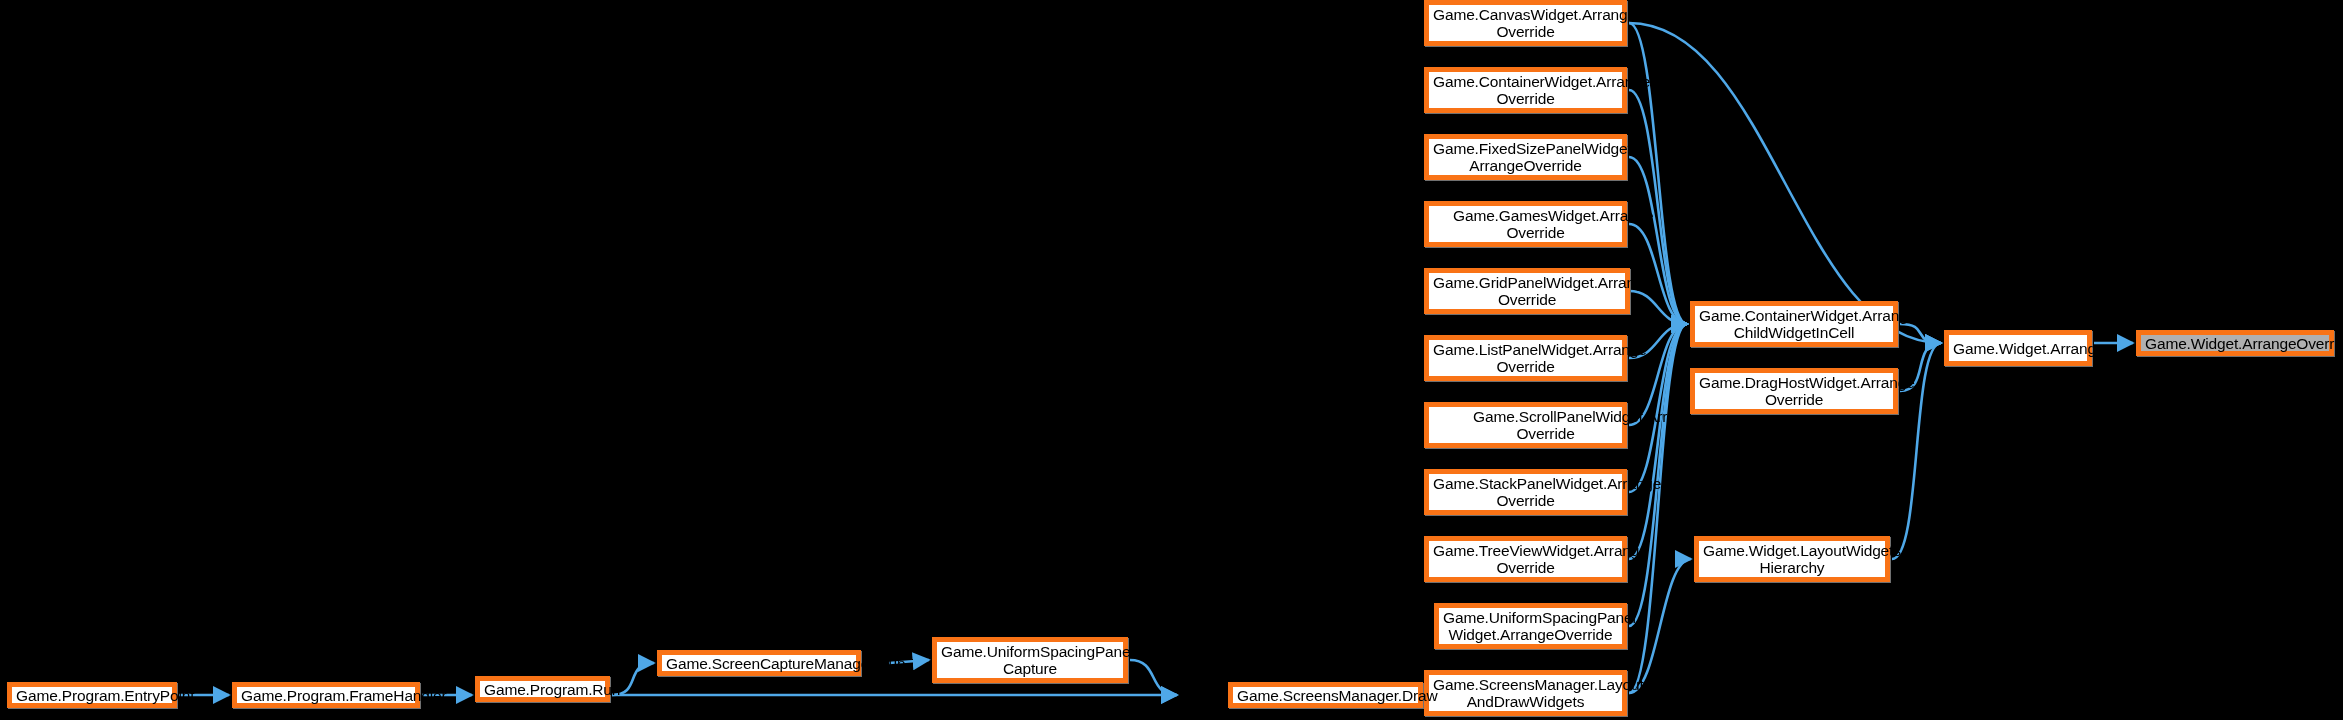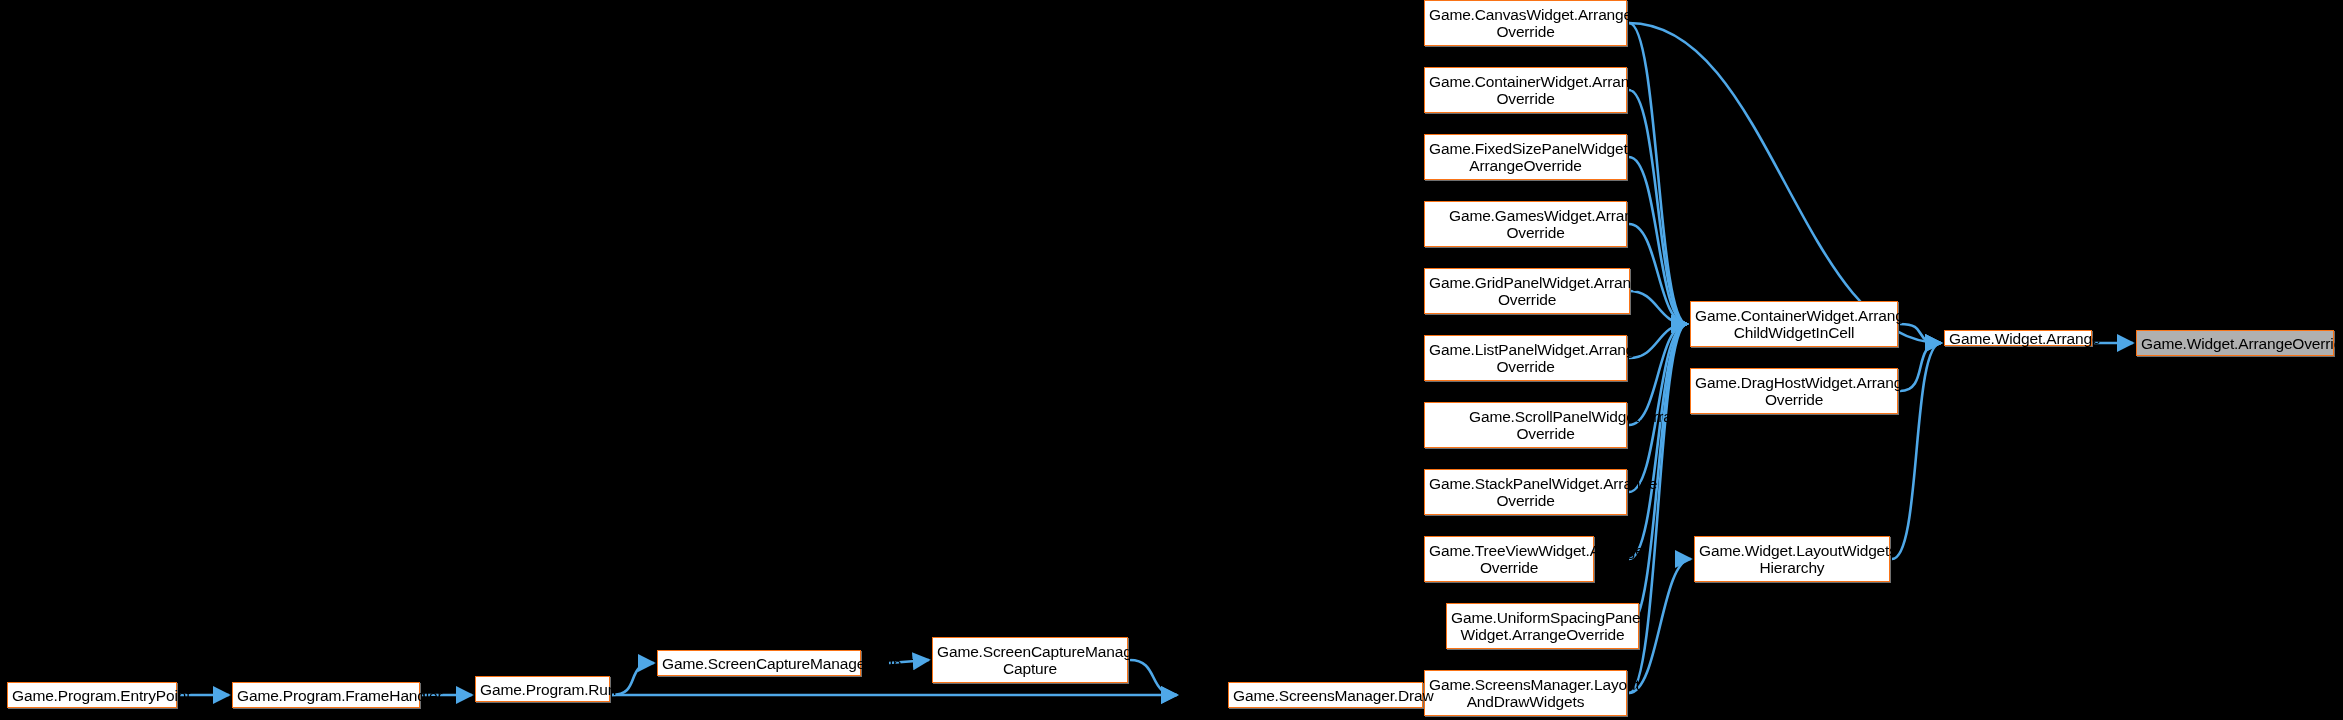--- a/index.html
+++ b/index.html
@@ -8,21 +8,21 @@
     width:2343px;
     height:720px;
     background:#000000;
     font-family:"Liberation Sans","DejaVu Sans",sans-serif;
     overflow:hidden;
   }
   .node{
     position:absolute;
     box-sizing:border-box;
     background:#ffffff;
-    border:1px solid #f97316;
+    border:5px solid #f97316;
     box-shadow:1px 1px 0 0 #707070;
     color:#000000;
     font-size:15.5px;
     line-height:17px;
     display:flex;
     align-items:center;
     justify-content:center;
     text-align:center;
     padding:2px 4px;
     white-space:pre-line;
@@ -87,35 +87,35 @@
       <div class="node" style="left: 1424px; top: 201px; width: 203px; height: 46px; padding-left: 24px;"><span class="nlabel">Game.GamesWidget.Arrange
 Override</span></div>
       <div class="node" style="left: 1424px; top: 268px; width: 206px; height: 46px;"><span class="nlabel">Game.GridPanelWidget.Arrange
 Override</span></div>
       <div class="node" style="left: 1424px; top: 335px; width: 203px; height: 46px;"><span class="nlabel">Game.ListPanelWidget.Arrange
 Override</span></div>
       <div class="node" style="left: 1424px; top: 402px; width: 203px; height: 46px; padding-left: 44px;"><span class="nlabel">Game.ScrollPanelWidget.Arrange
 Override</span></div>
       <div class="node" style="left: 1424px; top: 469px; width: 203px; height: 46px;"><span class="nlabel">Game.StackPanelWidget.Arrange
 Override</span></div>
-      <div class="node" style="left: 1424px; top: 536px; width: 170px; height: 46px;"><span class="nlabel">Game.TreeViewWidget.Arrange
+      <div class="node" style="left: 1424px; top: 536px; width: 203px; height: 46px;"><span class="nlabel">Game.TreeViewWidget.Arrange
 Override</span></div>
-      <div class="node" style="left: 1434px; top: 603px; width: 193px; height: 46px; margin-left: 12px;"><span class="nlabel">Game.UniformSpacingPanel
+      <div class="node" style="left: 1434px; top: 603px; width: 193px; height: 46px;"><span class="nlabel">Game.UniformSpacingPanel
 Widget.ArrangeOverride</span></div>
       <div class="node" style="left: 1424px; top: 670px; width: 203px; height: 46px;"><span class="nlabel">Game.ScreensManager.Layout
 AndDrawWidgets</span></div>
       <div class="node" style="left: 1690px; top: 301px; width: 208px; height: 46px;"><span class="nlabel">Game.ContainerWidget.Arrange
 ChildWidgetInCell</span></div>
       <div class="node" style="left: 1690px; top: 368px; width: 208px; height: 46px;"><span class="nlabel">Game.DragHostWidget.Arrange
 Override</span></div>
       <div class="node" style="left: 1694px; top: 536px; width: 196px; height: 46px;"><span class="nlabel">Game.Widget.LayoutWidgets
 Hierarchy</span></div>
-      <div class="node" style="left: 1944px; top: 330px; width: 148px; height: 16px;"><span class="nlabel">Game.Widget.Arrange</span></div>
+      <div class="node" style="left: 1944px; top: 330px; width: 148px; height: 36px;"><span class="nlabel">Game.Widget.Arrange</span></div>
       <div class="node highlight" style="left: 2136px; top: 330px; width: 198px; height: 26px;"><span class="nlabel">Game.Widget.ArrangeOverride</span></div>
       <div class="node" style="left: 7px; top: 682px; width: 170px; height: 26px;"><span class="nlabel">Game.Program.EntryPoint</span></div>
       <div class="node" style="left: 232px; top: 682px; width: 188px; height: 26px;"><span class="nlabel">Game.Program.FrameHandler</span></div>
       <div class="node" style="left: 475px; top: 676px; width: 135px; height: 26px;"><span class="nlabel">Game.Program.Run</span></div>
       <div class="node" style="left: 657px; top: 650px; width: 204px; height: 26px;"><span class="nlabel">Game.ScreenCaptureManager.Run</span></div>
-      <div class="node" style="left: 932px; top: 637px; width: 196px; height: 46px;"><span class="nlabel">Game.ScreenCaptureManager.
+      <div class="node" style="left: 932px; top: 637px; width: 196px; height: 46px;"><span class="nlabel">Game.UniformSpacingPanel.
 Capture</span></div>
       <div class="node" style="left: 1180px; top: 682px; width: 195px; height: 26px; margin-left: 48px;"><span class="nlabel">Game.ScreensManager.Draw</span></div>
     </div>
 </div>
 
 </body></html>

